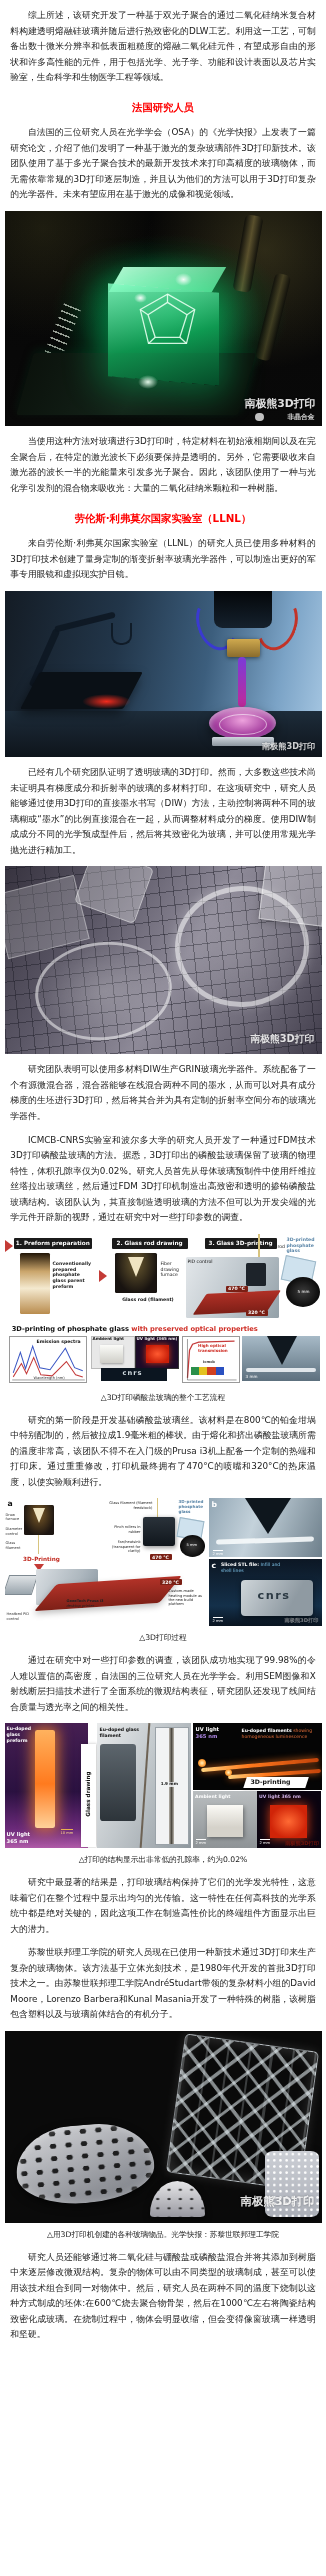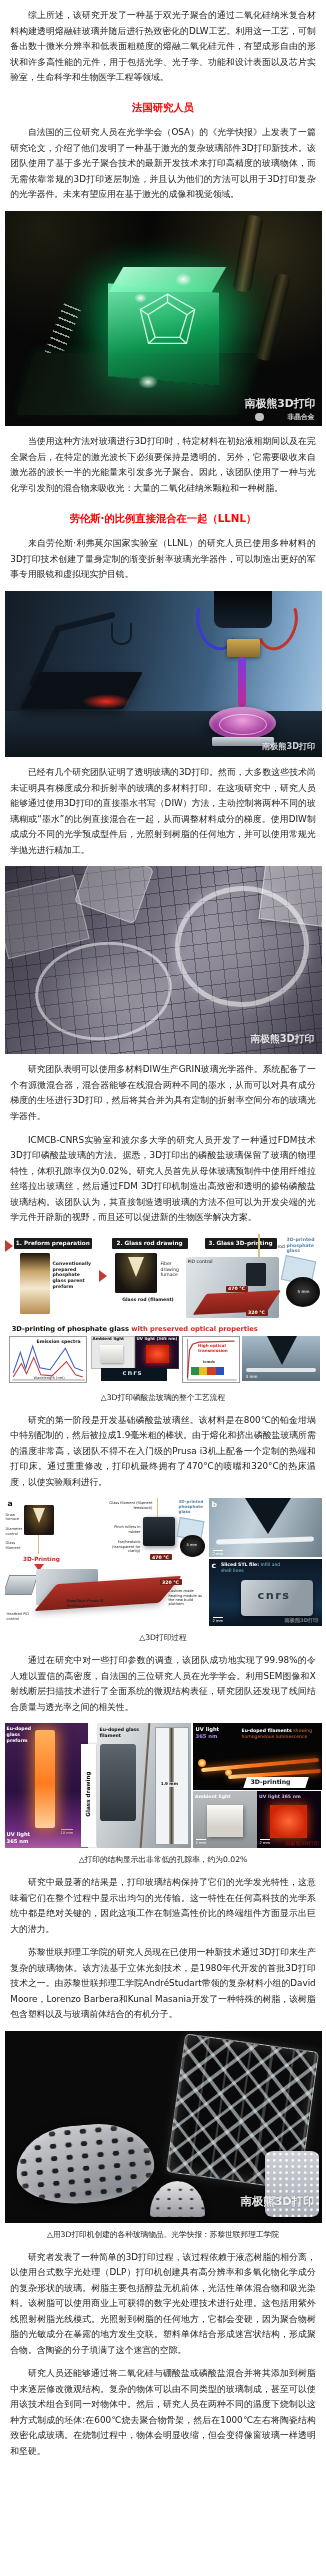--- a/index.html
+++ b/index.html
@@ -52,21 +52,21 @@
     <div class="ab" style="left:129px;top:82px;width:13.4px;height:10.3px;border-radius:50%;background:radial-gradient(rgba(255,255,255,.95),rgba(255,255,255,0) 70%);"></div>
     <div class="ab" style="left:170px;top:62px;width:17.5px;height:12.4px;border-radius:50%;background:radial-gradient(rgba(255,255,255,.9),rgba(255,255,255,0) 70%);"></div>
     <div class="ab" style="left:133px;top:164px;width:20.6px;height:13.4px;border-radius:50%;background:radial-gradient(rgba(235,255,240,.95),rgba(255,255,255,0) 70%);"></div>
     <div class="ab wm" style="right:6.2px;bottom:15.5px;font-size:10.8px;">南极熊3D打印</div>
     <div class="ab" style="right:58px;bottom:5.2px;width:8.2px;height:8.2px;border-radius:50%;background:rgba(255,255,255,.75);"></div>
     <div class="ab" style="right:7.2px;bottom:4.1px;color:rgba(255,255,255,.82);font-size:6.7px;font-weight:bold;">非晶合金</div>
   </div>
 
   <p class="para">当使用这种方法对玻璃进行3D打印时，特定材料在初始液相期间以及在完全聚合后，在特定的激光波长下必须要保持是透明的。另外，它需要吸收来自激光器的波长一半的光能量来引发多光子聚合。因此，该团队使用了一种与光化学引发剂的混合物来吸收光：大量的二氧化硅纳米颗粒和一种树脂。</p>
 
-  <h2 class="heading">劳伦斯·的比例直接混合在一起（LLNL）</h2>
+  <h2 class="heading">劳伦斯·利弗莫尔国家实验室（LLNL）</h2>
 
   <p class="para">来自劳伦斯·利弗莫尔国家实验室（LLNL）的研究人员已使用多种材料的3D打印技术创建了量身定制的渐变折射率玻璃光学器件，可以制造出更好的军事专用眼镜和虚拟现实护目镜。</p>
 
   <div class="fig" style="height:166px;">
     <div class="ab" style="left:0;top:0;width:317px;height:166px;background:linear-gradient(100deg,#141c25,#22364a 35%,#3c5e7d 62%,#7ba3c6 84%,#a9c9e4);"></div>
     <div class="ab" style="left:0;top:120px;width:317px;height:46px;background:linear-gradient(#1d2c3a,#0e141b);"></div>
     <div class="ab" style="left:36px;top:36px;width:7.2px;height:62px;background:#0d1722;transform:rotate(24deg);border-radius:3.1px;opacity:.9;"></div>
     <div class="ab" style="left:49px;top:28px;width:62px;height:6.2px;background:#0d1722;transform:rotate(-14deg);border-radius:3.1px;opacity:.9;"></div>
     <div class="ab" style="left:106px;top:32px;width:17.5px;height:20.6px;border:2.6px solid #0d1722;border-top:none;border-radius:0 0 9.3px 9.3px;opacity:.85;"></div>
     <div class="ab" style="left:25px;top:81px;width:103px;height:37px;background:#0a1016;transform:skewX(-28deg);border-radius:2.1px;box-shadow:0 5.2px 10.3px rgba(0,0,0,.5);"></div>
@@ -75,37 +75,37 @@
     <div class="ab" style="left:192px;top:5.2px;width:33px;height:49px;border:3.1px solid rgba(0,0,0,0);border-left-color:#3a3ad0;border-bottom-color:#3a3ad0;border-radius:50%;transform:rotate(-18deg);"></div>
     <div class="ab" style="left:253px;top:5.2px;width:33px;height:49px;border:3.1px solid rgba(0,0,0,0);border-right-color:#c23328;border-bottom-color:#c23328;border-radius:50%;transform:rotate(18deg);"></div>
     <div class="ab" style="left:222px;top:48px;width:33px;height:18.5px;background:linear-gradient(#cfa94e,#8a6c2d);border-radius:2.1px;box-shadow:0 1px 4.1px rgba(0,0,0,.5);"></div>
     <div class="ab" style="left:233px;top:66px;width:8.2px;height:50px;background:linear-gradient(#7a3bd8,#c02a9a);border-radius:4.1px;"></div>
     <div class="ab" style="left:204px;top:116px;width:67px;height:32px;border-radius:50%;background:radial-gradient(ellipse at 50% 42%,#eda2dd,#a23a9c 58%,#5f1f70);box-shadow:0 5.2px 10.3px rgba(0,0,0,.55), inset 0 3.1px 7.2px rgba(255,255,255,.55);"></div>
     <div class="ab" style="left:214px;top:123px;width:46px;height:19.6px;border-radius:50%;border:1.5px solid rgba(255,255,255,.55);"></div>
     <div class="ab" style="left:207px;top:146px;width:62px;height:9.3px;background:linear-gradient(#cfd6dd,#8b959e);border-radius:1.5px;"></div>
     <div class="ab wm" style="right:6.2px;bottom:5.2px;font-size:8.2px;color:rgba(255,255,255,.8);">南极熊3D打印</div>
   </div>
 
-  <p class="para">已经有几个研究团队证明了透明玻璃的3D打印。然而，大多数这些技术尚未证明具有梯度成分和折射率的玻璃的多材料打印。在这项研究中，研究人员能够通过使用3D打印的直接墨水书写（DIW）方法，主动控制将两种不同的玻璃糊或“墨水”的比例直接混合在一起，从而调整材料成分的梯度。使用DIW制成成分不同的光学预成型件后，光照射到树脂的任何地方，并可以使用常规光学抛光进行精加工。</p>
+  <p class="para">已经有几个研究团队证明了透明玻璃的3D打印。然而，大多数这些技术尚未证明具有梯度成分和折射率的玻璃的多材料打印。在这项研究中，研究人员能够通过使用3D打印的直接墨水书写（DIW）方法，主动控制将两种不同的玻璃糊或“墨水”的比例直接混合在一起，从而调整材料成分的梯度。使用DIW制成成分不同的光学预成型件后，然后将其致密化为玻璃，并可以使用常规光学抛光进行精加工。</p>
 
   <div class="fig" style="height:188px;">
     <div class="ab" style="left:0;top:0;width:317px;height:188px;background:linear-gradient(120deg,#37333f,#5b5766 28%,#8e8a98 55%,#6e6a78 78%,#3f3b49);"></div>
     <div class="ab" style="left:-36px;top:-31px;width:402px;height:258px;background:repeating-linear-gradient(84deg, rgba(25,25,35,.5) 0 1px, rgba(0,0,0,0) 1px 14px),repeating-linear-gradient(-7deg, rgba(25,25,35,.5) 0 1px, rgba(0,0,0,0) 1px 14px);opacity:.85;"></div>
     <div class="ab" style="left:-5.2px;top:18px;width:82px;height:64px;background:rgba(255,255,255,.2);border:1px solid rgba(255,255,255,.35);transform:rotate(-14deg);"></div>
     <div class="ab" style="left:257px;top:-4.1px;width:62px;height:59px;background:rgba(255,255,255,.28);border:1px solid rgba(255,255,255,.45);transform:rotate(7deg);box-shadow:0 2.1px 7.2px rgba(0,0,0,.25);"></div>
     <div class="ab" style="left:170px;top:19.6px;width:124px;height:111px;border-radius:50%;border:5.2px solid rgba(255,255,255,.55);background:radial-gradient(ellipse, rgba(255,255,255,.14), rgba(255,255,255,.05) 65%, rgba(255,255,255,0));box-shadow:0 0 11.3px rgba(255,255,255,.22);transform:rotate(-4deg);"></div>
     <div class="ab" style="left:30px;top:76px;width:131px;height:92px;border-radius:50%;border:3.6px solid rgba(255,255,255,.5);background:radial-gradient(ellipse, rgba(255,255,255,.22), rgba(255,255,255,.07) 62%, rgba(255,255,255,0));transform:rotate(-6deg);"></div>
     <div class="ab" style="left:77px;top:-10.3px;width:62px;height:57px;background:rgba(255,255,255,.3);border:1px solid rgba(255,255,255,.4);transform:rotate(20deg);border-radius:5.2px;"></div>
     <div class="ab wm" style="right:7.2px;bottom:8.2px;font-size:9.8px;color:rgba(255,255,255,.85);">南极熊3D打印</div>
   </div>
 
   <p class="para">研究团队表明可以使用多材料DIW生产GRIN玻璃光学器件。系统配备了一个有源微混合器，混合器能够在线混合两种不同的墨水，从而可以对具有成分梯度的生坯进行3D打印，然后将其合并为具有定制的折射率空间分布的玻璃光学器件。</p>
 
 
-  <p class="para">ICMCB-CNRS实验室和波尔多大学的研究人员开发了一种通过FDM技术3D打印磷酸盐玻璃的方法。据悉，3D打印出的磷酸盐玻璃保留了玻璃的物理特性，体积孔隙率仅为0.02%。研究人员首先从母体玻璃预制件中使用纤维拉丝塔拉出玻璃丝，然后通过FDM 3D打印机制造出高致密和透明的掺铕磷酸盐玻璃结构。该团队认为，其直接制造透明玻璃的方法不但可以为开发尖端的光学元件开辟新的视野，而且还可以促进新的生物医学解决方案。</p>
+  <p class="para">ICMCB-CNRS实验室和波尔多大学的研究人员开发了一种通过FDM技术3D打印磷酸盐玻璃的方法。据悉，3D打印出的磷酸盐玻璃保留了玻璃的物理特性，体积孔隙率仅为0.02%。研究人员首先从母体玻璃预制件中使用纤维拉丝塔拉出玻璃丝，然后通过FDM 3D打印机制造出高致密和透明的掺铕磷酸盐玻璃结构。该团队认为，其直接制造透明玻璃的方法不但可以为开发尖端的光学元件开辟新的视野，通过在研究中对一些打印参数的调查。</p>
 
   <div class="fig" style="height:152px;background:#fff;">
     <div class="tri-r" style="left:0;top:6.2px;"></div>
     <div class="figbar" style="left:9.3px;top:4.1px;width:78px;">1. Preform preparation</div>
     <div class="ab" style="left:15.5px;top:19.6px;width:30px;height:61px;background:linear-gradient(#221607,#caa56b 30%,#f4e9cf 58%,#b98c4e);border-radius:1.5px;"></div>
     <div class="ab s9" style="left:48px;top:27px;width:42px;color:#222;font-weight:bold;">Conventionally prepared phosphate glass parent preform</div>
     <div class="tri-r" style="left:94px;top:36px;"></div>
     <div class="figbar" style="left:107px;top:4.1px;width:76px;">2. Glass rod drawing</div>
     <div class="ab" style="left:110px;top:19.6px;width:42px;height:40px;background:radial-gradient(at 50% 25%,#6a5a30,#181310 72%);border-radius:1.5px;"></div>
     <div class="ab" style="left:123px;top:23px;width:0;height:0;border-left:8.8px solid rgba(0,0,0,0);border-right:8.8px solid rgba(0,0,0,0);border-top:20.6px solid #efe4c2;"></div>
@@ -280,17 +280,16 @@
   <div class="fig" style="height:192px;background:#0a0a0a;">
     <div class="ab" style="left:170px;top:11.3px;width:133px;height:138px;transform:rotate(8deg);background:repeating-linear-gradient(45deg, rgba(236,246,250,.55) 0 3.1px, rgba(0,0,0,0) 3.1px 17.5px),repeating-linear-gradient(-45deg, rgba(236,246,250,.55) 0 3.1px, rgba(0,0,0,0) 3.1px 17.5px),repeating-linear-gradient(90deg, rgba(236,246,250,.22) 0 2.1px, rgba(0,0,0,0) 2.1px 21.6px);border:1.5px solid rgba(242,250,255,.5);border-radius:5.2px;box-shadow:inset 0 0 17.5px rgba(255,255,255,.2), 0 0 10.3px rgba(255,255,255,.12);"></div>
     <div class="ab" style="left:11.3px;top:94px;width:138px;height:78px;transform:rotate(-5deg);border-radius:42% 42% 50% 50%/58% 58% 42% 42%;background:radial-gradient(rgba(15,15,15,.9) 3.1px, rgba(0,0,0,0) 3.6px) 0 0/15.5px 12.4px,linear-gradient(160deg, rgba(250,251,255,.85), rgba(176,181,192,.65));box-shadow:0 3.1px 8.2px rgba(0,0,0,.6), inset 0 0 9.3px rgba(255,255,255,.35);"></div>
     <div class="ab" style="left:145px;top:150px;width:55px;height:36px;border-radius:50% 50% 8% 8%/92% 92% 8% 8%;background:radial-gradient(rgba(20,20,20,.8) 1.3px, rgba(0,0,0,0) 1.8px) 2.1px 4.1px/11.3px 9.3px,linear-gradient(rgba(250,250,252,.92), rgba(188,188,198,.8));box-shadow:0 2.1px 6.2px rgba(0,0,0,.55);"></div>
     <div class="ab" style="left:260px;top:120px;width:54px;height:66px;border-radius:8.2px/6.2px;background:radial-gradient(rgba(255,255,255,.95) 1px, rgba(150,155,165,.35) 1.5px) 0 0/6.2px 6.2px,linear-gradient(#e9ebef,#b6b9c1);box-shadow:0 2.6px 7.2px rgba(0,0,0,.6);"></div>
     <div class="ab wm" style="right:7.2px;bottom:13.4px;font-size:11.3px;">南极熊3D打印</div>
   </div>
 
   <div class="caption">△用3D打印机创建的各种玻璃物品。光学快报：苏黎世联邦理工学院</div>
 
-  <p class="para">研究者发表了一种简单的3D打印过程，该过程依赖于液态树脂的相分离，以使用台式数字光处理（DLP）打印机创建具有高分辨率和多氧化物化学成分的复杂形状的玻璃。树脂主要包括醇盐无机前体，光活性单体混合物和吸光染料。该树脂可以使用商业上可获得的数字光处理技术进行处理。这包括用紫外线照射树脂光线模式。光照射到树脂的任何地方，它都会变硬，因为聚合物树脂的光敏成分在暴露的地方发生交联。塑料单体结合形成迷宫状结构，形成聚合物。含陶瓷的分子填满了这个迷宫的空隙。</p>
   <p class="para">研究人员还能够通过将二氧化硅与硼酸盐或磷酸盐混合并将其添加到树脂中来逐层修改微观结构。复杂的物体可以由不同类型的玻璃制成，甚至可以使用该技术组合到同一对物体中。然后，研究人员在两种不同的温度下烧制以这种方式制成的坯体:在600℃烧去聚合物骨架，然后在1000℃左右将陶瓷结构致密化成玻璃。在烧制过程中，物体会明显收缩，但会变得像窗玻璃一样透明和坚硬。</p>
 
 </div>
 
 
 </body></html>

